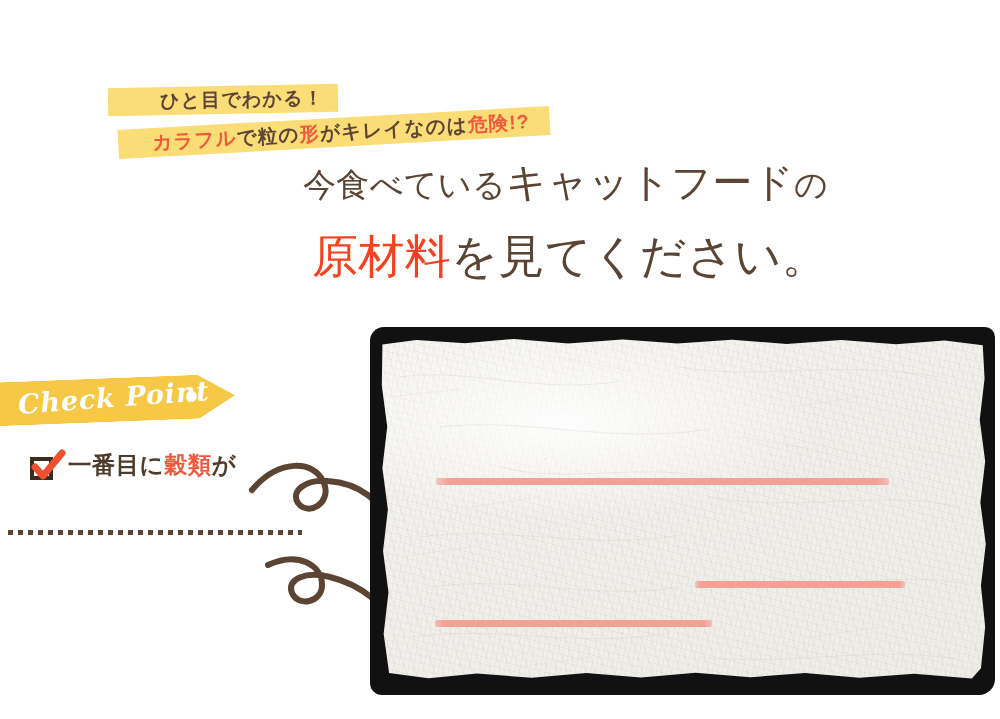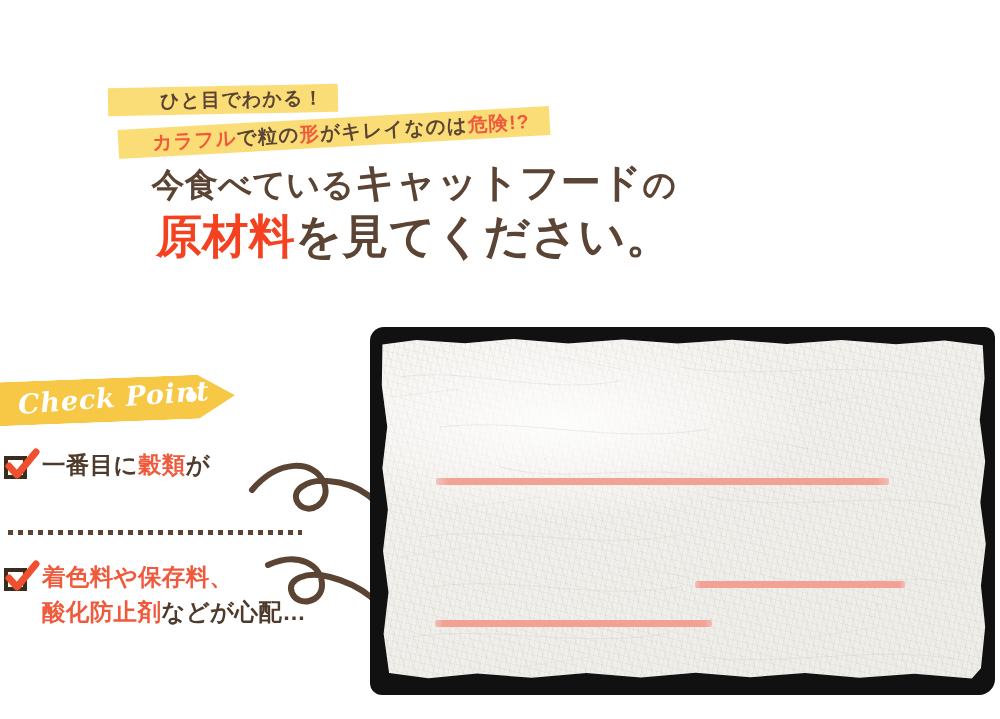--- a/index.html
+++ b/index.html
@@ -74,29 +74,29 @@
     transform: rotate(-3.2deg);
   }
   .hl-red { color: var(--red); }
 
   
   .headline {
     position: absolute;
     left: 0;
     top: 158px;
     width: 828px;
-    text-align: center;
+    text-align: right;
     color: var(--brown);
     font-family: "Liberation Serif", "DejaVu Serif", serif;
-    font-weight: 700;
+    font-weight: 400;
     line-height: 1.26;
     letter-spacing: 0.02em;
   }
   .headline .l1 { font-size: 40px; display: block; }
-  .headline .l2 { font-size: 46px; display: block; margin-top: 0; }
+  .headline .l2 { font-size: 46px; display: block; margin-top: 20px; }
   .headline .kw { color: #f4411f; }
   .headline .small { font-size: 33px; }
 
   
   .ribbon {
     position: absolute;
     left: -10px;
     top: 378px;
     width: 245px;
     height: 44px;
@@ -134,22 +134,22 @@
   
   .checklist {
     position: absolute;
     left: 0;
     top: 448px;
     width: 360px;
   }
   .check-item {
     position: relative;
     display: flex;
-    align-items: flex-start;
-    padding-left: 4px;
+    align-items: flex-end;
+    padding-left: 30px;
   }
   .checkbox {
     position: relative;
     flex: none;
     width: 28px;
     height: 28px;
     margin-top: 6px;
     margin-right: 10px;
   }
   .checkbox .box {
@@ -296,29 +296,20 @@
       <span class="box"></span>
       <svg width="34" height="34" viewBox="0 0 34 34">
         <path d="M4 17 L12 26 L31 3" stroke="#f0502f" stroke-width="7" fill="none" stroke-linecap="round" stroke-linejoin="round"></path>
       </svg>
     </span>
     <span class="check-text"><span>一番目に</span><span class="kw">穀類</span><span>が</span><br></span>
   </div>
 
   <div class="dotted-div"></div>
 
-  <div class="check-item item-2">
-    <span class="checkbox">
-      <span class="box"></span>
-      <svg width="34" height="34" viewBox="0 0 34 34">
-        <path d="M4 17 L12 26 L31 3" stroke="#f0502f" stroke-width="7" fill="none" stroke-linecap="round" stroke-linejoin="round"></path>
-      </svg>
-    </span>
-    <span class="check-text"><span class="kw">着色料や保存料、</span><br><span class="kw">酸化防止剤</span><span>などが心配…</span></span>
-  </div>
 </div>
 
 <svg class="arrows" viewBox="0 0 230 240">
   <g fill="none" stroke="#5b4433" stroke-width="6" stroke-linecap="round" stroke-linejoin="round">
     <path d="M2 65 C 28 34, 64 34, 74 58 C 82 78, 58 92, 48 78
              C 40 66, 56 54, 78 56 C 108 58, 130 72, 156 118"></path>
     <path d="M142 96 L158 122 L160 96" stroke-width="5.5"></path>
 
     <path d="M18 140 C 48 126, 72 140, 72 160 C 72 178, 48 182, 42 168
              C 36 154, 56 146, 80 152 C 112 160, 132 178, 150 206"></path>

